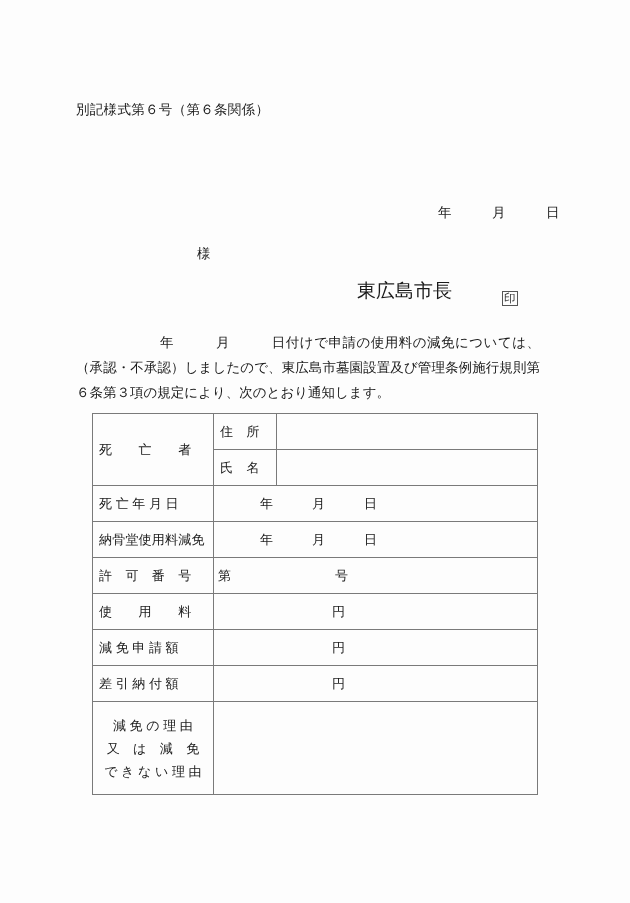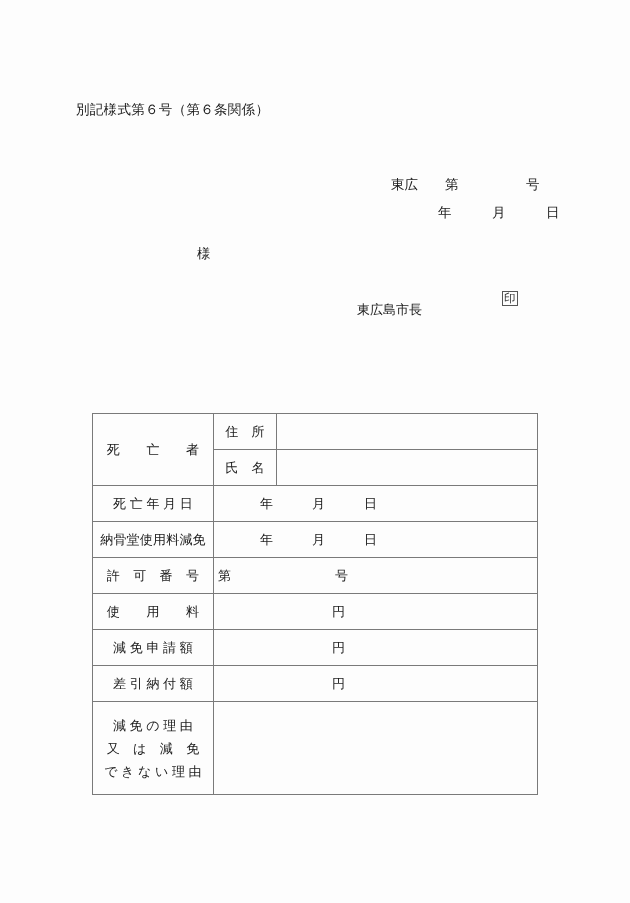--- a/index.html
+++ b/index.html
@@ -59,22 +59,22 @@
     position: absolute;
     left: 197px;
     top: 245px;
     font-size: 13.5px;
     white-space: pre;
   }
 
   .issuer {
     position: absolute;
     left: 357px;
-    top: 301px;
-    font-size: 13px;
+    top: 278px;
+    font-size: 19px;
     white-space: pre;
   }
   .seal {
     position: absolute;
     left: 502px;
     top: 291px;
     font-size: 11.5px;
     border: 1px solid #555;
     padding: 0px 1px;
     line-height: 1.15;
@@ -103,21 +103,21 @@
     border-collapse: collapse;
     table-layout: fixed;
     font-size: 13px;
   }
   #form-table td {
     border: 1px solid #7a7a7a;
     padding: 0;
     vertical-align: middle;
   }
   .lbl {
-    text-align: center;
+    text-align: left;
     letter-spacing: 0.2px;
     white-space: pre;
     padding: 0 6px !important;
   }
   .lbl-wide { width: 108px; }
   .lbl-sub  { width: 50px; }
   .val {
     padding-left: 6px !important;
     white-space: pre;
   }
@@ -137,30 +137,30 @@
   .cell-blank { }
 </style>
 </head>
 <body>
 
 <div id="page">
 
   <div class="form-no jp">別記様式第６号（第６条関係）</div>
 
 
-  <div class="doc-number jp">東広　　第　　　　　号</div>
 
   <div class="doc-date jp">年　　　月　　　日</div>
 
   <div class="addressee jp">様</div>
 
   <div class="issuer jp">東広島市長</div>
 
   <div class="seal jp">印</div>
 
+  <div class="body-para jp">　　　　　　年　　　月　　　日付けで申請の使用料の減免については、（承認・不承認）しましたので、東広島市墓園設置及び管理条例施行規則第６条第３項の規定により、次のとおり通知します。</div>
 
   <table id="form-table">
     <tbody>
       <tr>
         <td class="lbl lbl-wide jp" rowspan="2">死　　亡　　者</td>
         <td class="lbl lbl-sub jp">住　所</td>
         <td class="val cell-blank rowh-sub jp"></td>
       </tr>
       <tr>
         <td class="lbl lbl-sub jp">氏　名</td>

